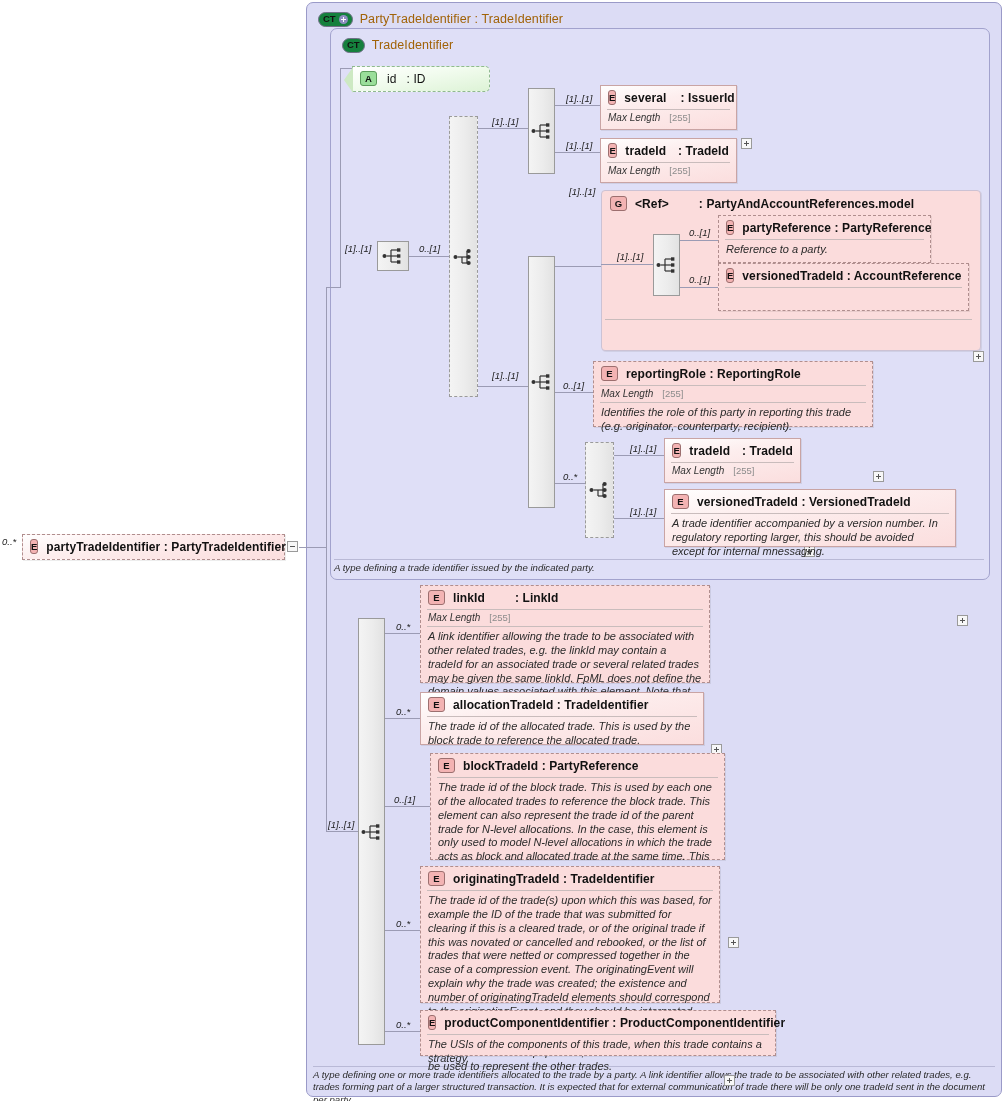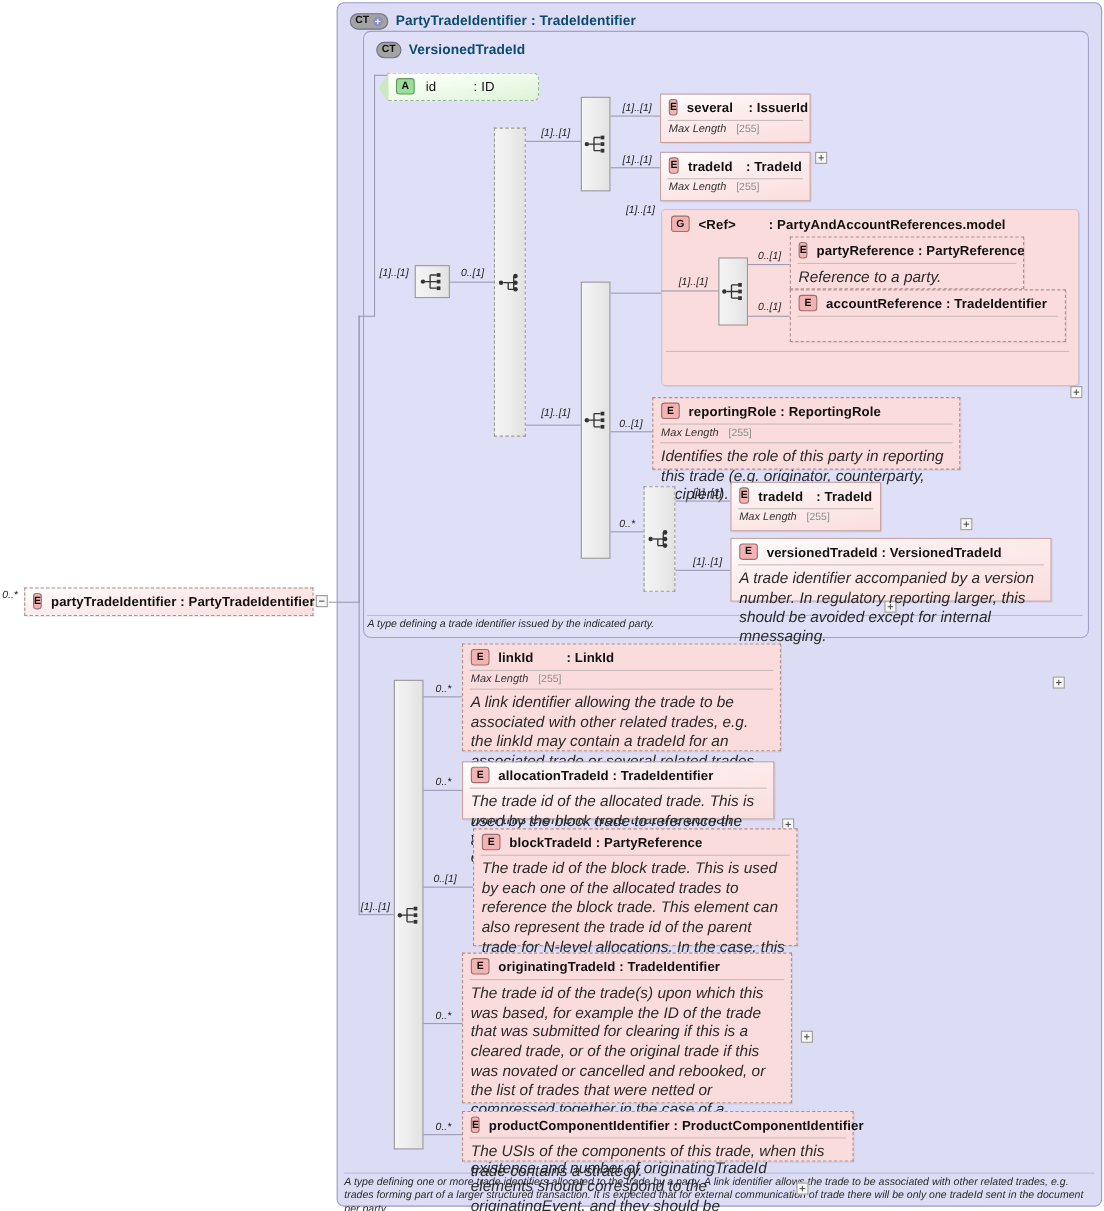--- a/index.html
+++ b/index.html
@@ -32,40 +32,40 @@
   }
   .ct-header {
     display: flex;
     align-items: center;
     gap: 7px;
     padding: 4px 8px 0 8px;
     height: 24px;
   }
   .ct-title {
     font-size: 12.5px;
-    font-weight: bold;
-    color: #0c4a6e;
+    font-weight: normal;
+    color: #a16207;
     white-space: nowrap;
     letter-spacing: .1px;
   }
 
   
   .badge {
     display: inline-flex;
     align-items: center;
     justify-content: center;
     font-size: 9.5px;
     font-weight: bold;
     line-height: 1;
     border: 1px solid #6b6b6b;
     border-radius: 3px;
     color: #111;
   }
   .badge-ct {
-    background: #a3a3a3;
+    background: #15803d;
     height: 15px;
     padding: 0 4px;
     border-radius: 8px;
     border: 1px solid #707087;
   }
   .badge-ct .plusdot {
     display: inline-block;
     width: 9px; height: 9px;
     margin-left: 3px;
     border-radius: 50%;
@@ -117,21 +117,21 @@
     align-items: baseline;
     gap: 9px;
     padding: 2px 7px 3px 7px;
     font-size: 10px;
     font-style: italic;
     color: #333;
   }
   .facet .val { color: #8c8c8c; font-style: normal; font-size: 9.5px; }
   .doc {
     padding: 3px 7px 4px 7px;
-    font-size: 14px;
+    font-size: 11px;
     font-style: italic;
     color: #2a2a2a;
     line-height: 1.26;
   }
 
   
   .attr {
     position: relative;
     background: linear-gradient(170deg,#ffffff 0%, #f3fcf0 40%, #ddf3d6 100%);
     border: 1px dashed #8fb98f;
@@ -212,21 +212,21 @@
 
   <div class="abs hr-soft" style="left:313px; top:1066px; width:682px;"></div>
   <div class="abs rootdoc" style="left:313px; top:1069px; width:684px;">A type defining one or more trade identifiers allocated to the trade by a party. A link identifier allows the trade to be associated with other related trades, e.g. trades forming part of a larger structured transaction. It is expected that for external communication of trade there will be only one tradeId sent in the document per party.</div>
 
   <div class="abs ct-inner" style="left:330px; top:28px; width:660px; height:552px;"></div>
 
   <div class="abs ct-header" style="left:334px; top:31px;">
     <span class="badge badge-ct" style="padding:0 4px;">
       <span>CT</span>
     </span>
-    <span class="ct-title">VersionedTradeId</span>
+    <span class="ct-title">TradeIdentifier</span>
   </div>
 
   <div class="abs hr-soft" style="left:334px; top:559px; width:650px;"></div>
   <div class="abs rootdoc" style="left:334px; top:562px; width:650px;">A type defining a trade identifier issued by the indicated party.</div>
 
   <div class="abs card" style="left:2px; top:536px;">0..*</div>
 
   <div class="abs el dashed" style="left:22px; top:534px; width:263px; height:26px;">
     <div class="el-head" style="padding-top:4px;">
       <span class="badge badge-e">E</span>
@@ -240,21 +240,21 @@
   <div class="abs ln ln-h" style="left:326px; top:287px; width:14px;"></div>
 
   <div class="abs ln ln-v" style="left:340px; top:68px; height:220px;"></div>
   <div class="abs ln ln-h" style="left:340px; top:68px; width:12px;"></div>
 
   <div class="abs attr" style="left:352px; top:55px; width:138px; height:26px;">
     <span class="attr-point"></span>
     <div class="el-head" style="padding-top:4px; gap:10px;">
       <span class="badge badge-a">A</span>
       <span class="el-name" style="font-weight:normal;">id</span>
-      <span class="el-name" style="font-weight:normal; margin-left:24px;">: ID</span>
+      <span class="el-name" style="font-weight:normal; ">: ID</span>
     </div>
   </div>
 
   <div class="abs card" style="left:345px; top:243px;">[1]..[1]</div>
   <div class="abs comp" style="left:377px; top:241px; width:32px; height:30px;">
     <svg class="comp-ico" viewBox="0 0 22 20">
       <circle cx="2.5" cy="10" r="2" fill="#333"></circle>
       <line x1="4.5" y1="10" x2="9" y2="10" stroke="#333" stroke-width="1.2"></line>
       <line x1="9" y1="4" x2="9" y2="16" stroke="#333" stroke-width="1.2"></line>
       <line x1="9" y1="4" x2="15" y2="4" stroke="#333" stroke-width="1.2"></line>
@@ -392,21 +392,21 @@
     <div class="doc">Reference to a party.</div>
   </div>
   <div class="abs pm plus" style="left:935px; top:232px;"></div>
 
   <div class="abs ln ln-h" style="left:680px; top:287px; width:38px;"></div>
   <div class="abs card" style="left:689px; top:274px;">0..[1]</div>
 
   <div class="abs el dashed flat" style="left:718px; top:263px; width:251px; height:48px;">
     <div class="el-head">
       <span class="badge badge-e">E</span>
-      <span class="el-name">accountReference : TradeIdentifier</span>
+      <span class="el-name">versionedTradeId : AccountReference</span>
     </div>
     <div class="el-rule"></div>
   </div>
   <div class="abs pm plus" style="left:973px; top:281px;"></div>
 
   <div class="abs ln ln-h" style="left:555px; top:392px; width:38px;"></div>
   <div class="abs card" style="left:563px; top:380px;">0..[1]</div>
 
   <div class="abs el dashed flat" style="left:593px; top:361px; width:280px; height:66px;">
     <div class="el-head">

